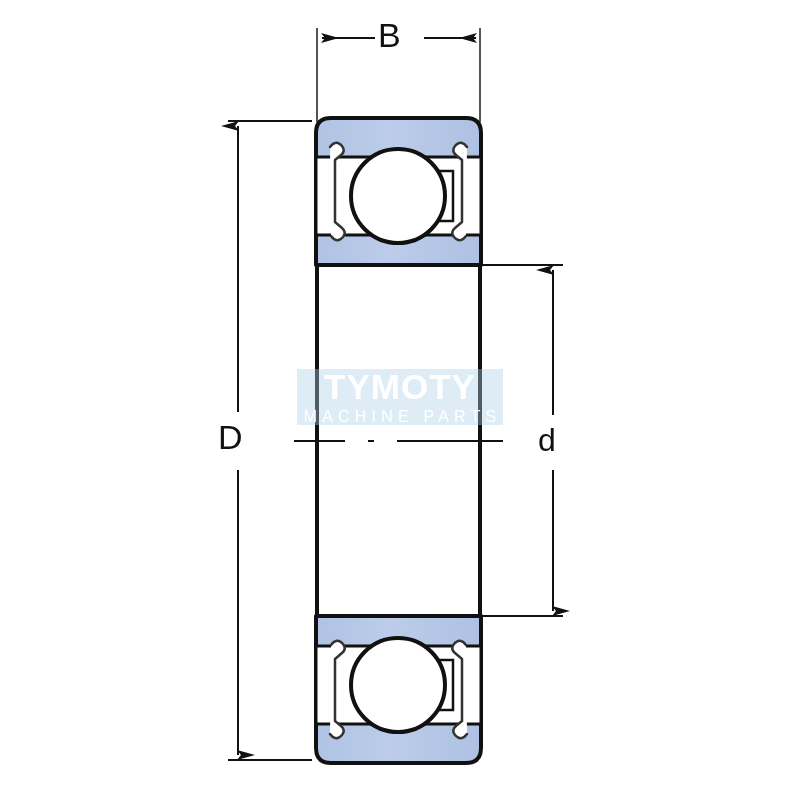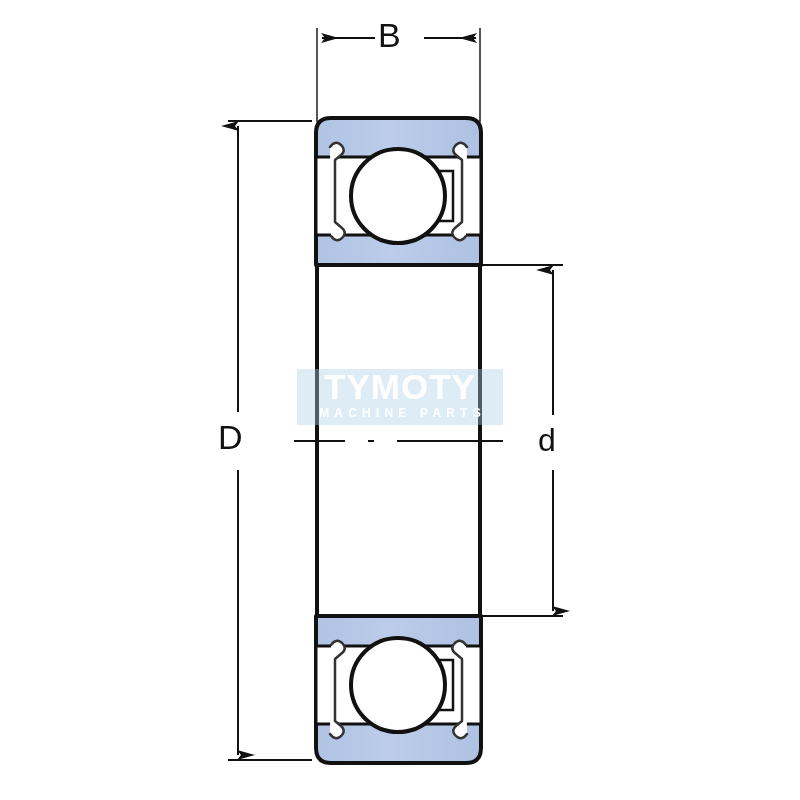--- a/index.html
+++ b/index.html
@@ -50,36 +50,36 @@
   #watermark {
     position: absolute;
     left: 297px;
     top: 369px;
     width: 206px;
     height: 56px;
     background: rgba(173, 208, 232, 0.40);
     display: flex;
     flex-direction: column;
     align-items: center;
-    justify-content: flex-start;
+    justify-content: space-between;
     user-select: none;
     pointer-events: none;
   }
   #watermark-title {
     color: #ffffff;
     font-size: 35px;
     font-weight: bold;
     letter-spacing: 1px;
     line-height: 1;
     font-family: "Liberation Sans", sans-serif;
   }
   #watermark-sub {
     color: #ffffff;
-    font-size: 12px;
-    font-weight: bold;
+    font-size: 16px;
+    font-weight: normal;
     letter-spacing: 5.2px;
     line-height: 1;
     margin-top: 3px;
     padding-left: 5px;
     font-family: "Liberation Sans", sans-serif;
   }
 </style>
 </head>
 <body>
 

